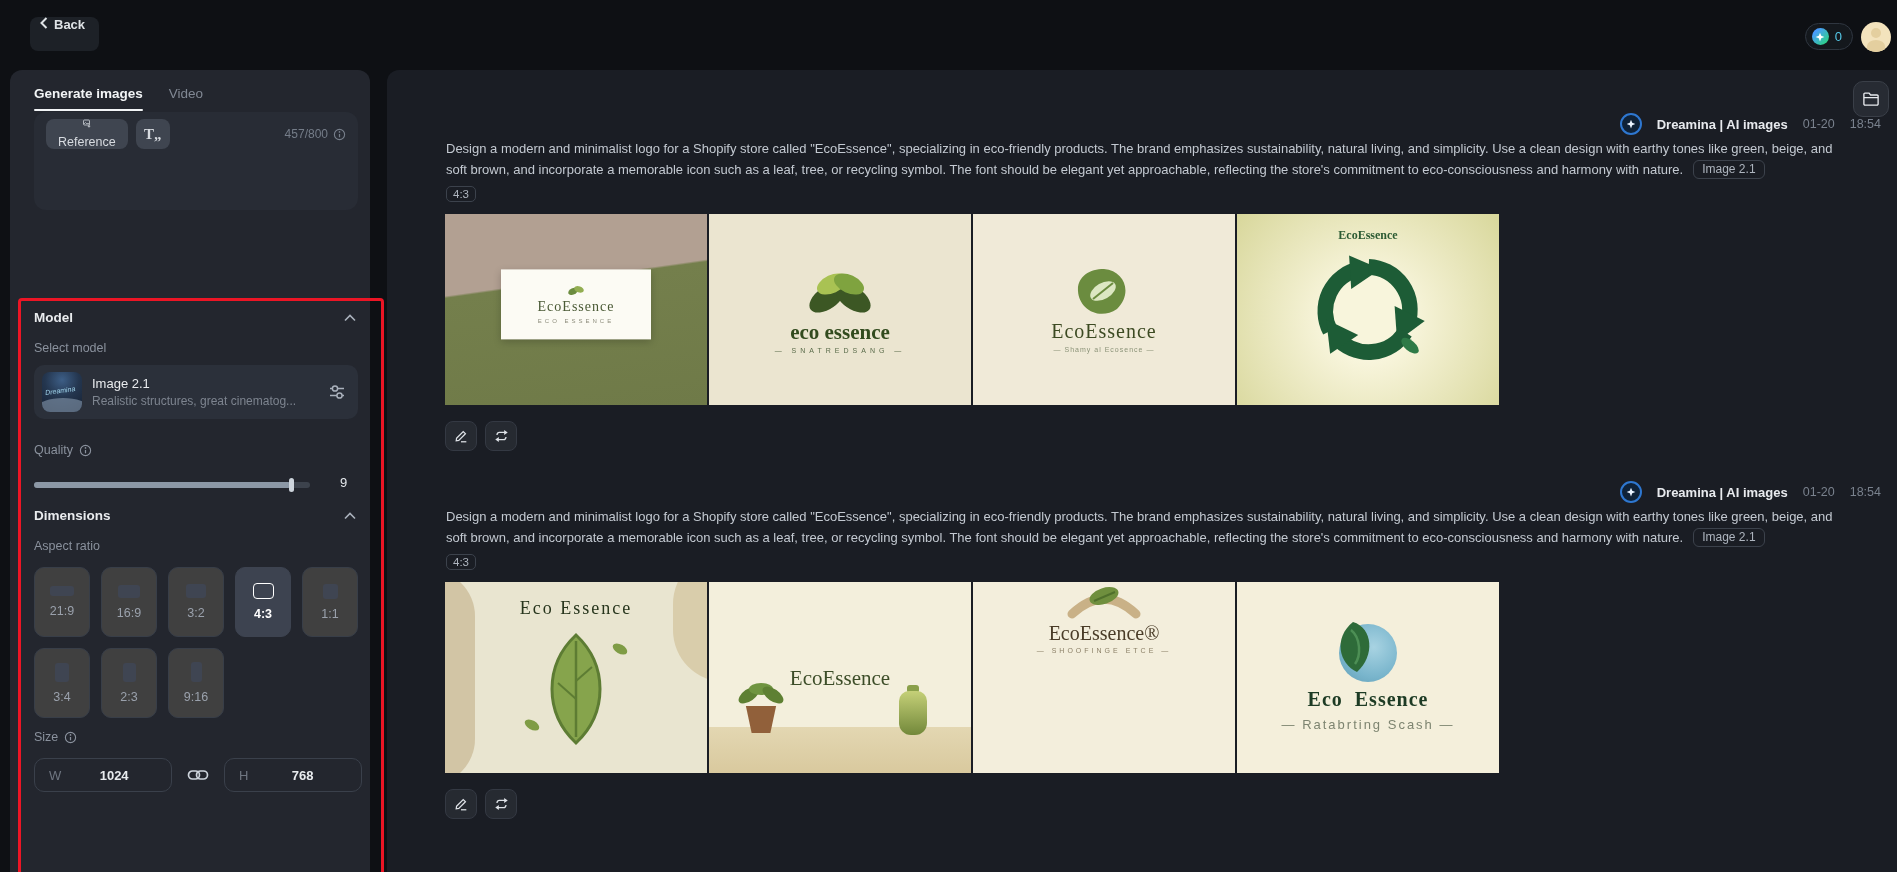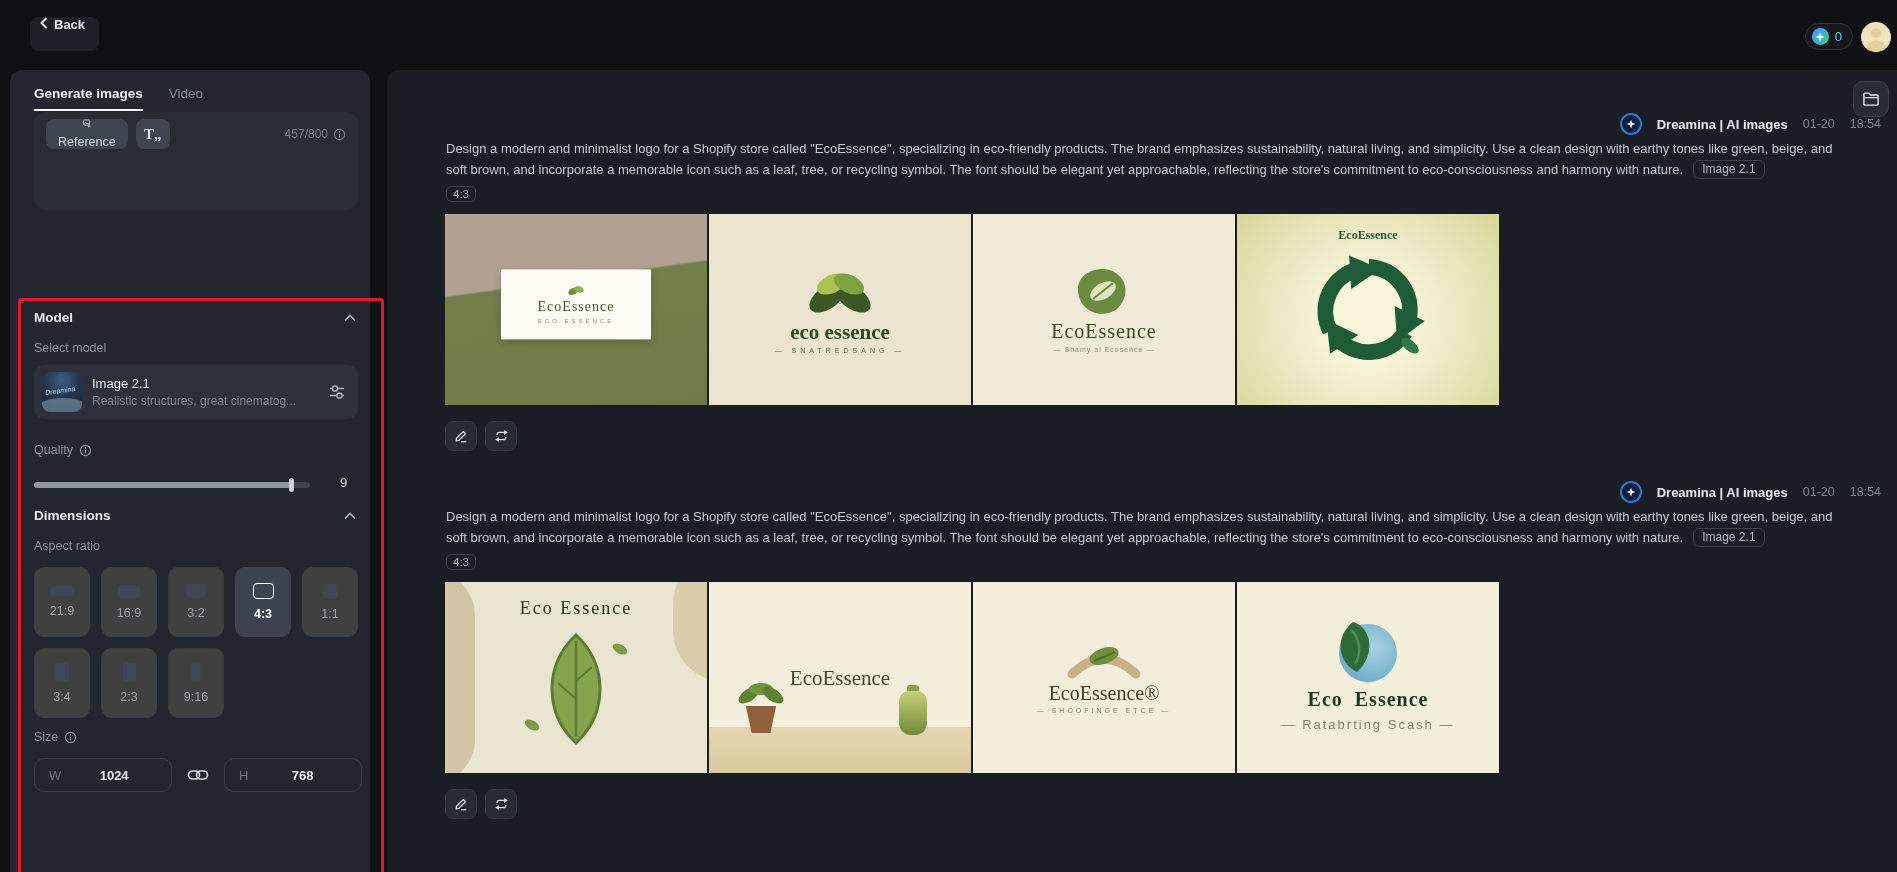--- a/index.html
+++ b/index.html
@@ -133,21 +133,21 @@
   .img5 .t { position:absolute; top:16px; width:100%; text-align:center; font-size:18px; color:#27351c; letter-spacing:2px; }
   .img5 .leaf { position:absolute; left:50%; top:56%; transform:translate(-50%,-50%); }
   .img6 { background:linear-gradient(180deg,#f3efdc 0%,#f3efdc 76%,#e3d7b2 76%,#d9c99e 100%); }
   .img6 .t { position:absolute; width:100%; text-align:center; top:44%; font-size:21px; color:#3c4d28; }
   .img6 .pot { position:absolute; left:34px; bottom:40px; width:36px; height:27px; background:#91603a;
     clip-path:polygon(8% 0,92% 0,76% 100%,24% 100%); }
   .img6 .plant { position:absolute; left:26px; bottom:62px; }
   .img6 .vase { position:absolute; right:44px; bottom:38px; width:28px; height:44px;
     background:linear-gradient(180deg,#c5d078,#72883a); border-radius:10px 10px 12px 12px; }
   .img6 .vtop { position:absolute; right:52px; bottom:80px; width:12px; height:8px; background:#8aa04a; border-radius:3px; }
-  .img7 { background:#f3eedc; display:flex; flex-direction:column; align-items:center; justify-content:center; gap:2px; }
+  .img7 { background:#f3eedc; display:flex; flex-direction:column; align-items:center; gap:2px; }
   .img7 .t { font-size:20px; color:#4a3c28; }
   .img7 .s { font-size:7px; color:#8a7f66; letter-spacing:3px; }
   .img8 { background:#f4efdb; display:flex; flex-direction:column; align-items:center; justify-content:center; gap:6px; }
   .img8 .globe { width:58px; height:58px; border-radius:50%; background:radial-gradient(circle at 60% 40%, #a8d3e2 0%, #79b5cc 60%, #5f9cb4 100%); position:relative; overflow:visible; }
   .img8 .globe svg { position:absolute; left:-10px; top:-6px; }
   .img8 .t { font-size:20px; font-weight:bold; color:#1d3b24; letter-spacing:1px; word-spacing:6px; }
   .img8 .s { font-size:13px; color:#7d8470; letter-spacing:2px; }
 </style>
 </head>
 <body>

